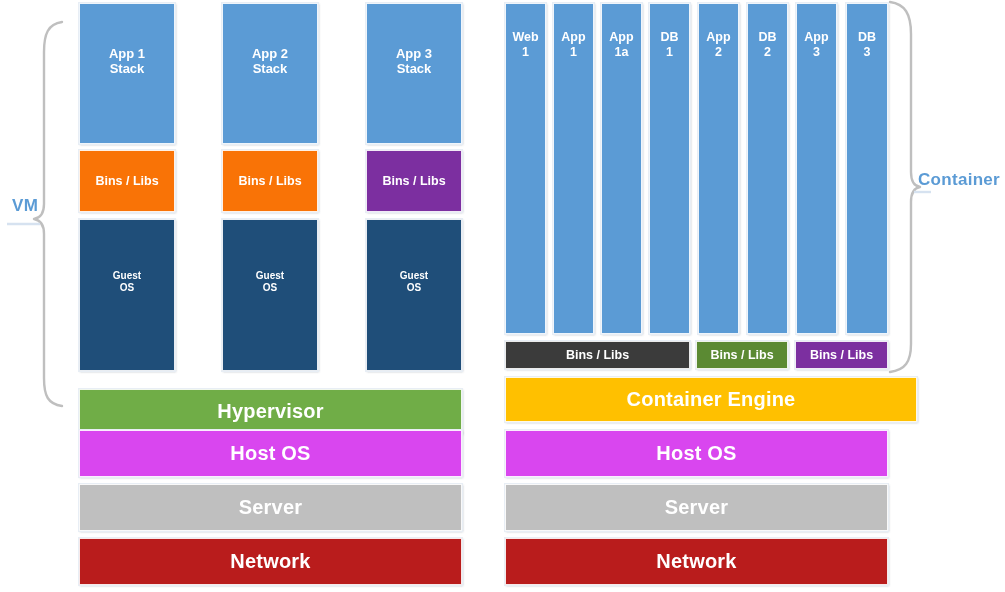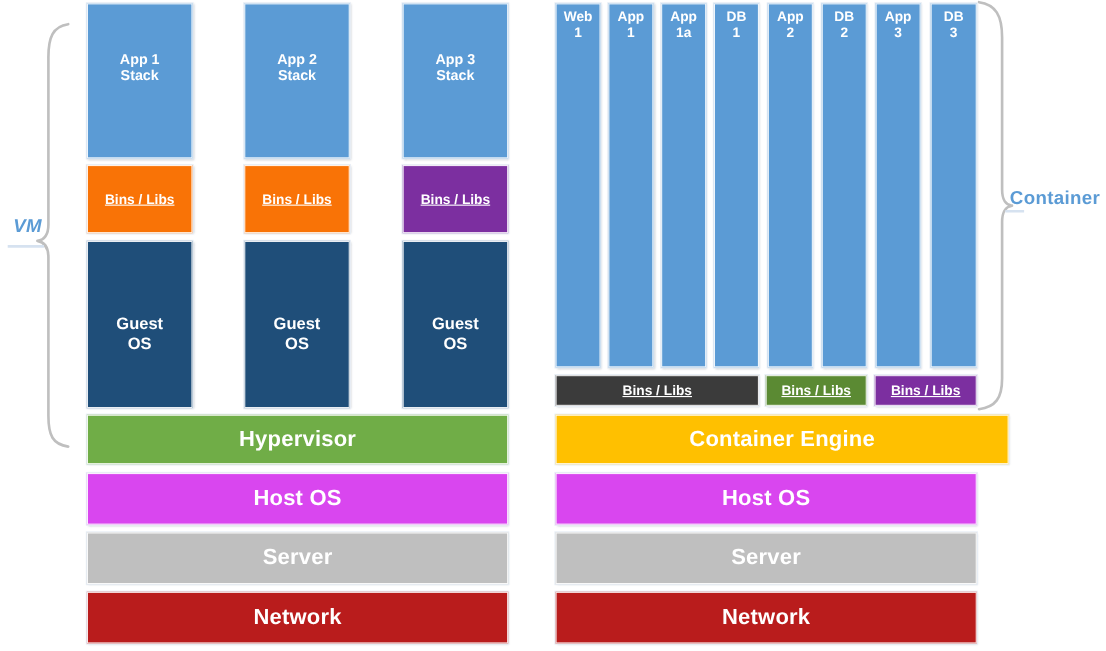--- a/index.html
+++ b/index.html
@@ -37,35 +37,34 @@
     align-items: flex-start;
     padding-top: 42px;
   }
   .binlibs-orange { background: #F97306; }
   .binlibs-purple { background: #7C2FA0; }
   .binlibs-dark   { background: #3B3B3B; }
   .binlibs-green  { background: #5B8A33; }
   .binlibs {
     font-size: 12.5px;
     font-weight: bold;
-    text-decoration: underline;
   }
   .guest-os {
     background: #1F4E79;
-    font-size: 15px;
+    font-size: 10px;
     font-weight: bold;
     align-items: flex-start;
-    padding-top: 66px;
+    padding-top: 50px;
   }
   .ctr-col {
     background: #5B9BD5;
     font-size: 12.5px;
     font-weight: bold;
     align-items: flex-start;
-    padding-top: 4px;
+    padding-top: 26px;
   }
   .platform {
     font-size: 20px;
     font-weight: bold;
     letter-spacing: 0.2px;
   }
   .p-hypervisor { background: #70AD47; }
   .p-engine     { background: #FFC000; }
   .p-hostos     { background: #d946ef; }
   .p-server     { background: #BFBFBF; }
@@ -87,21 +86,21 @@
 </head>
 <body>
 
 <div id="canvas">
 
   <svg class="bracket-svg" style="left:0px; top:18px; width:70px; height:390px;" viewBox="0 0 70 390">
     <path d="M 62 4 C 48 6, 44 16, 44 34 L 44 186 C 44 196, 40 200, 34 201
              M 34 201 C 40 202, 44 206, 44 216 L 44 360 C 44 378, 48 386, 62 388" fill="none" stroke="#BFBFBF" stroke-width="2.4" stroke-linecap="round"></path>
     <path d="M 7 206 L 40 206" fill="none" stroke="#D6E2F0" stroke-width="2.4"></path>
   </svg>
-  <div class="bracket-label" style="left:12px; top:196px;font-style:italic;">VM</div>
+  <div class="bracket-label" style="left:12px; top:196px;">VM</div>
 
   <svg class="bracket-svg" style="left:885px; top:-4px; width:48px; height:382px;" viewBox="0 0 48 382">
     <path d="M 5 6 C 20 8, 26 18, 26 38 L 26 176 C 26 186, 29 190, 35 191
              M 35 191 C 29 192, 26 196, 26 206 L 26 348 C 26 366, 20 374, 5 376" fill="none" stroke="#BFBFBF" stroke-width="2.4" stroke-linecap="round"></path>
     <path d="M 29 196 L 46 196" fill="none" stroke="#D6E2F0" stroke-width="2.4"></path>
   </svg>
   <div class="bracket-label" style="left:918px; top:170px;">Container</div>
 
   <div class="box app-stack" style="left:79px; top:3px; width:96px; height:141px;">App 1
 Stack</div>
@@ -114,21 +113,21 @@
   <div class="box binlibs binlibs-orange" style="left:222px; top:150px; width:96px; height:62px;">Bins / Libs</div>
   <div class="box binlibs binlibs-purple" style="left:366px; top:150px; width:96px; height:62px;">Bins / Libs</div>
 
   <div class="box guest-os" style="left:79px; top:219px; width:96px; height:152px;">Guest
 OS</div>
   <div class="box guest-os" style="left:222px; top:219px; width:96px; height:152px;">Guest
 OS</div>
   <div class="box guest-os" style="left:366px; top:219px; width:96px; height:152px;">Guest
 OS</div>
 
-  <div class="box platform p-hypervisor" style="left:79px; top:377px; width:383px; height:45px;">Hypervisor</div>
+  <div class="box platform p-hypervisor" style="left:79px; top:389px; width:383px; height:45px;">Hypervisor</div>
   <div class="box platform p-hostos" style="left:79px; top:430px; width:383px; height:47px;">Host OS</div>
   <div class="box platform p-server" style="left:79px; top:484px; width:383px; height:47px;">Server</div>
   <div class="box platform p-network" style="left:79px; top:538px; width:383px; height:47px;">Network</div>
 
   <div class="box ctr-col" style="left:505px; top:3px; width:41px; height:331px;">Web
 1</div>
   <div class="box ctr-col" style="left:553px; top:3px; width:41px; height:331px;">App
 1</div>
   <div class="box ctr-col" style="left:601px; top:3px; width:41px; height:331px;">App
 1a</div>

